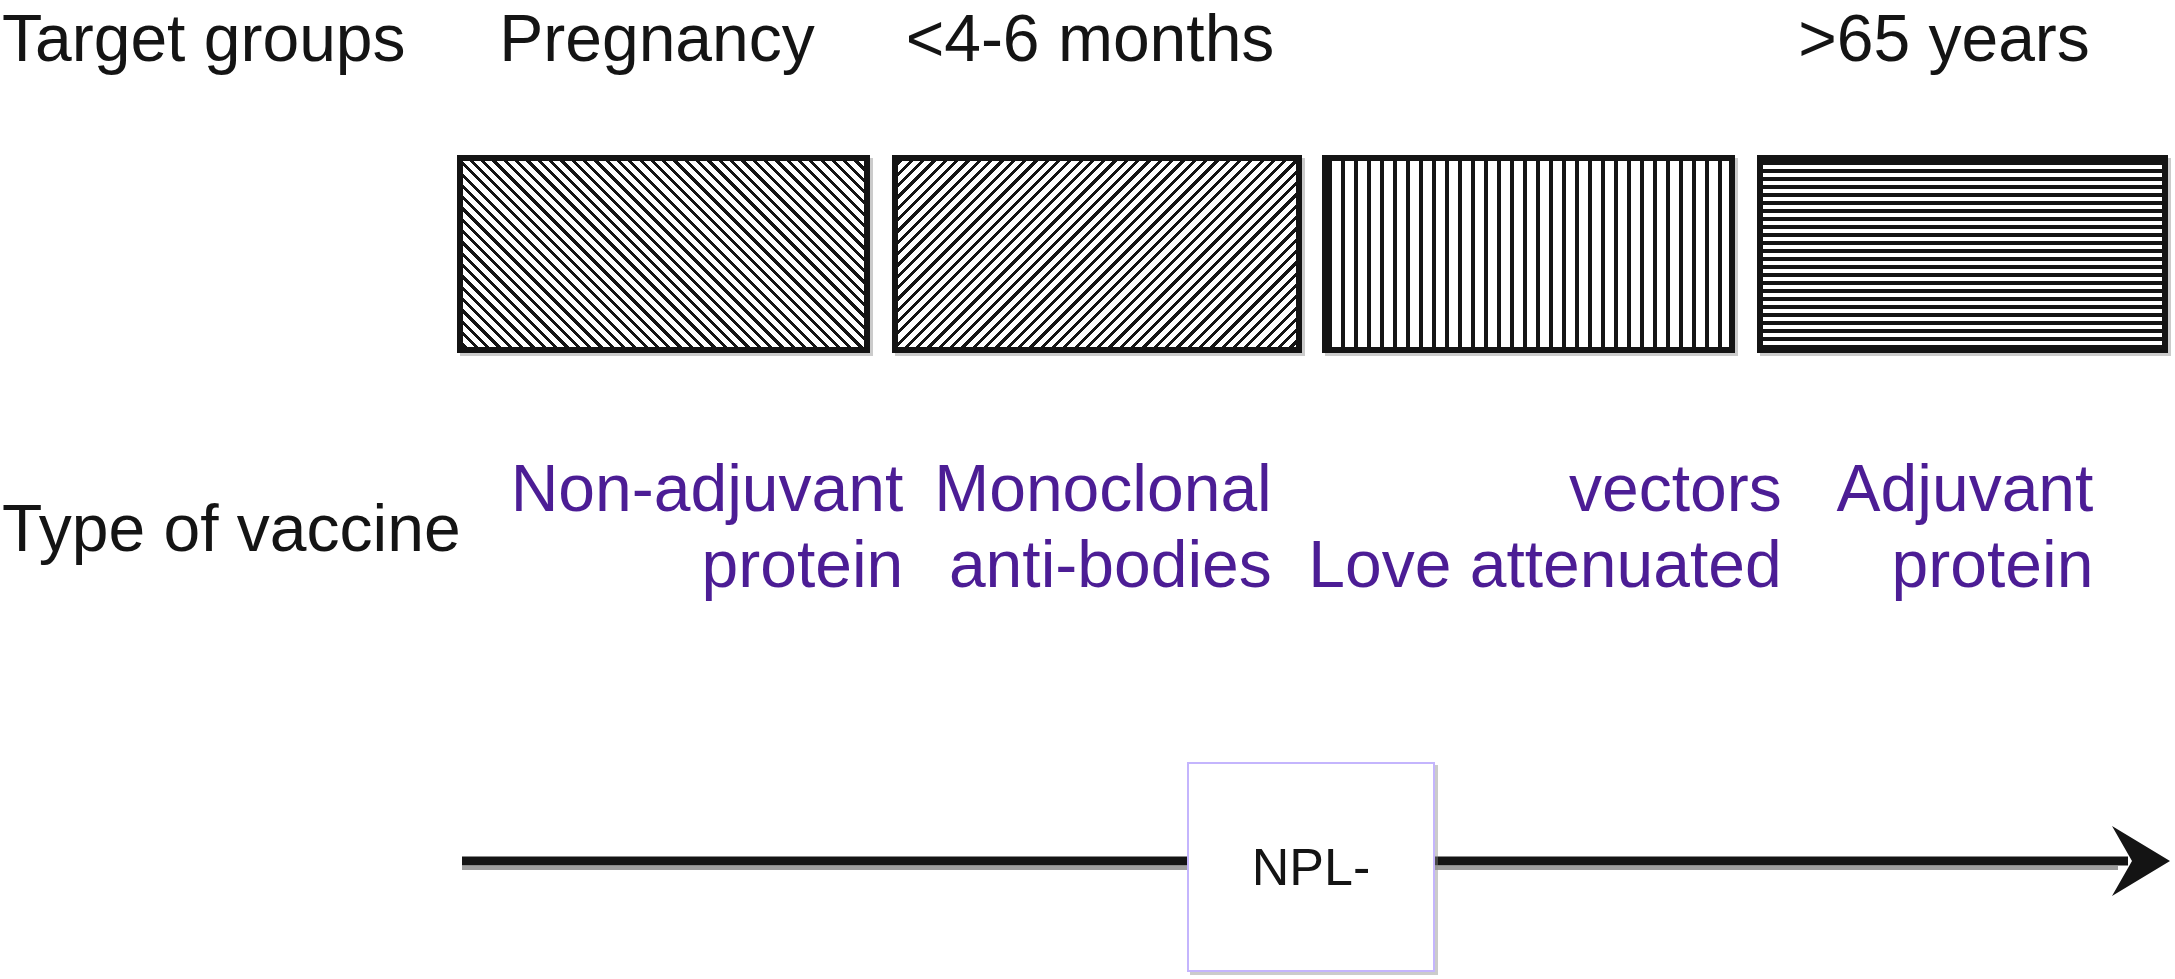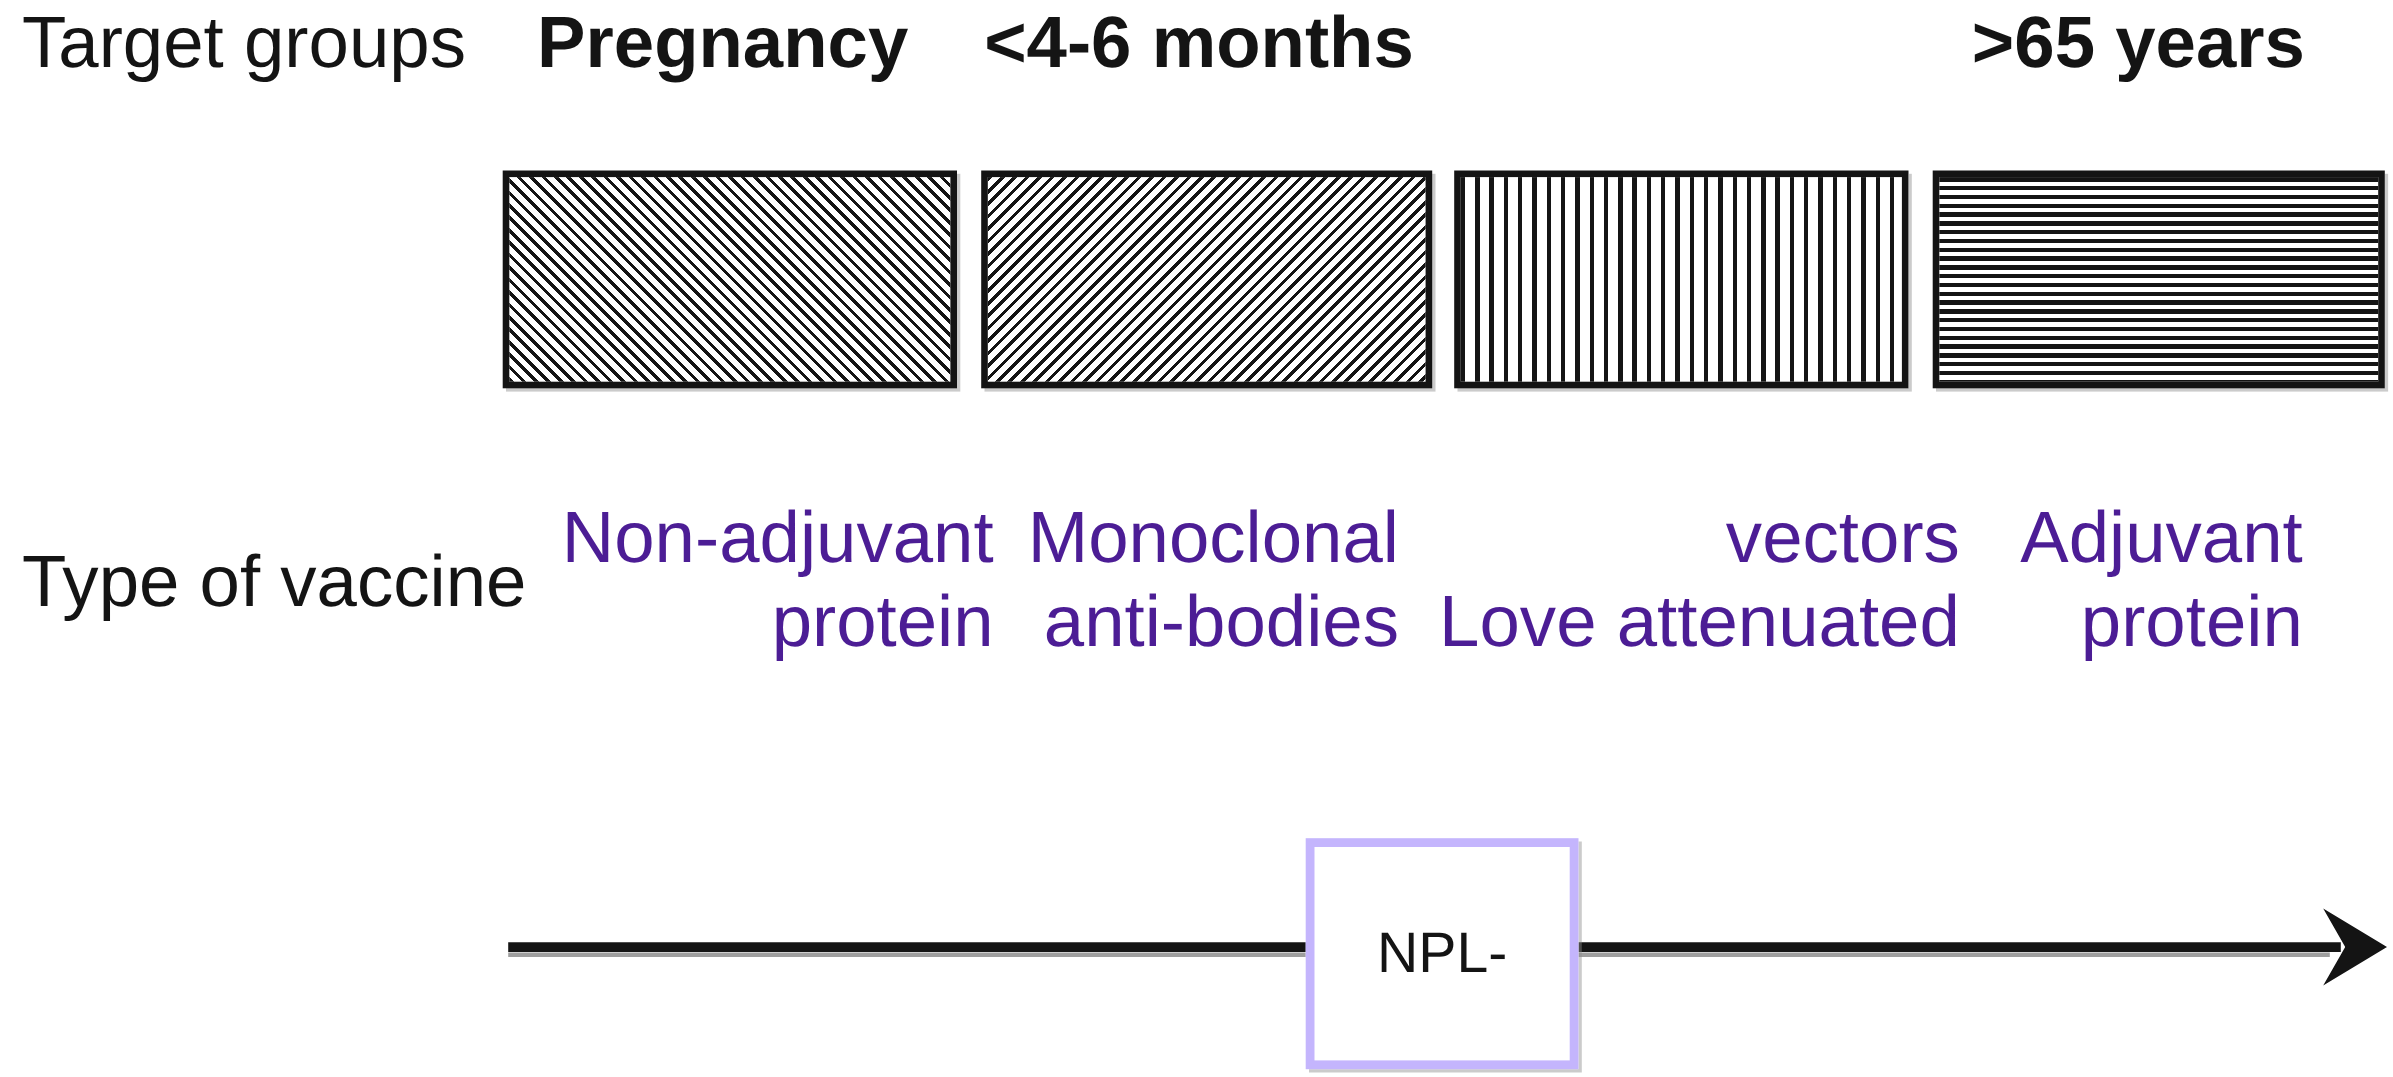--- a/index.html
+++ b/index.html
@@ -10,30 +10,28 @@
     font-family:"Liberation Sans","DejaVu Sans",sans-serif;
     color:#141414;
     overflow:hidden;
   }
   .rowlabel{
     position:absolute;
     font-size:66px;
     line-height:1.1;
     white-space:nowrap;
     color:#141414;
-    margin-left:18px;
   }
   .colhead{
     position:absolute;
     font-size:66px;
     line-height:1.1;
     white-space:nowrap;
     transform:translateX(-50%);
     color:#141414;
-    font-weight:bold;
   }
   .pattern-box{
     position:absolute;
     box-sizing:border-box;
     border:6px solid #141414;
     background:#ffffff;
     box-shadow:3px 3px 0 rgba(140,140,140,0.45);
   }
   .pattern-box[data-pattern="diagonal-down"]{
     background:repeating-linear-gradient(45deg,#141414 0 3px,#ffffff 3px 8px);
@@ -59,21 +57,21 @@
   .arrow-svg{
     position:absolute;
     left:0;top:0;width:2175px;height:979px;
     z-index:1;
   }
   .npl-box{
     position:absolute;
     left:1187px;top:762px;
     width:248px;height:210px;
     box-sizing:border-box;
-    border:8px solid #c4b5fd;
+    border:2px solid #c4b5fd;
     background:#ffffff;
     z-index:3;
     display:flex;
     flex-direction:column;
     align-items:center;
     justify-content:center;
     font-size:52px;
     line-height:76px;
     text-align:center;
     box-shadow:3px 3px 0 rgba(140,140,140,0.45);

